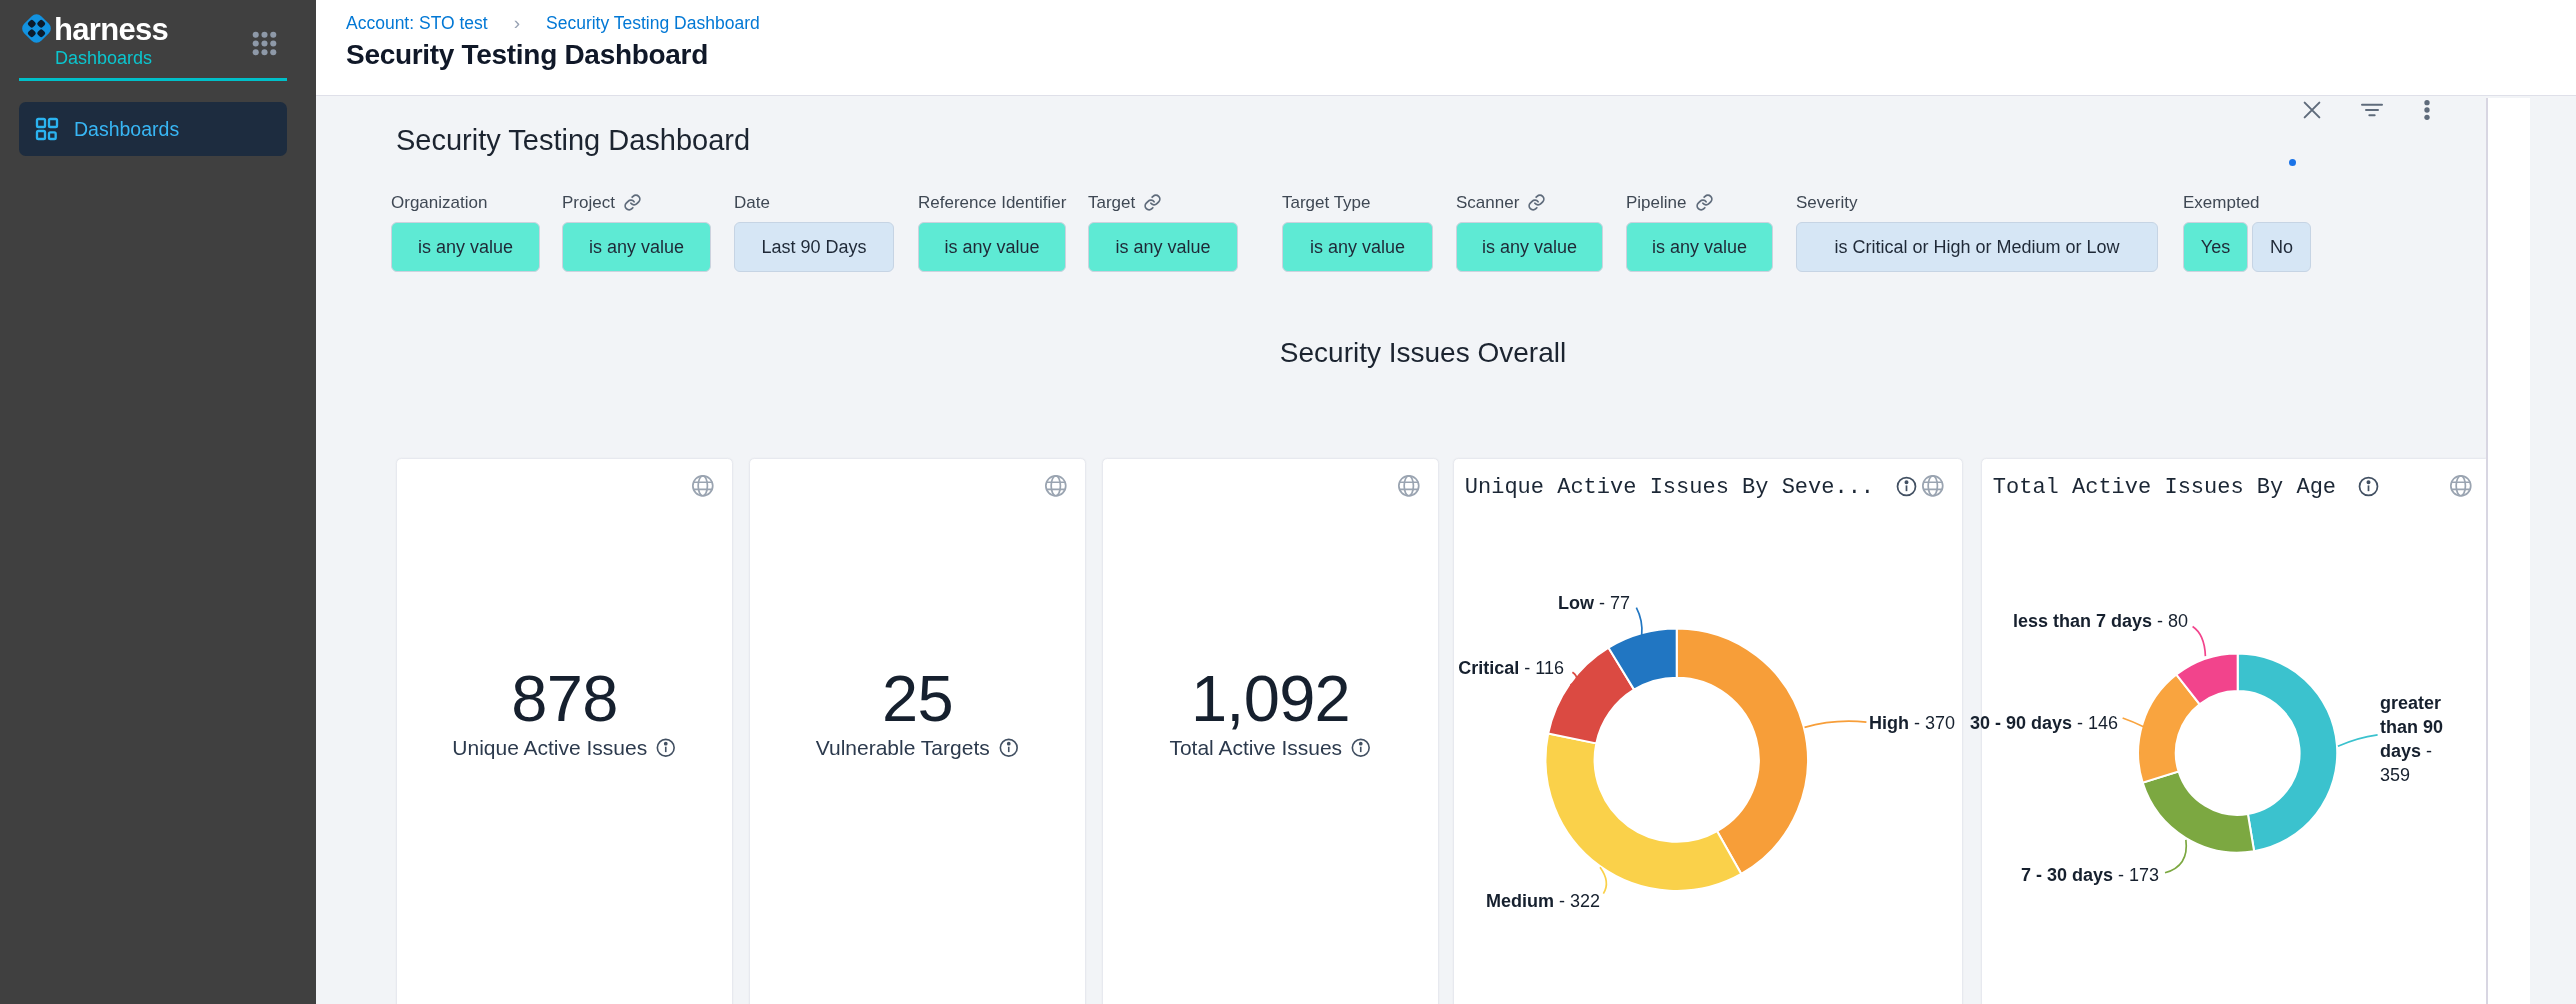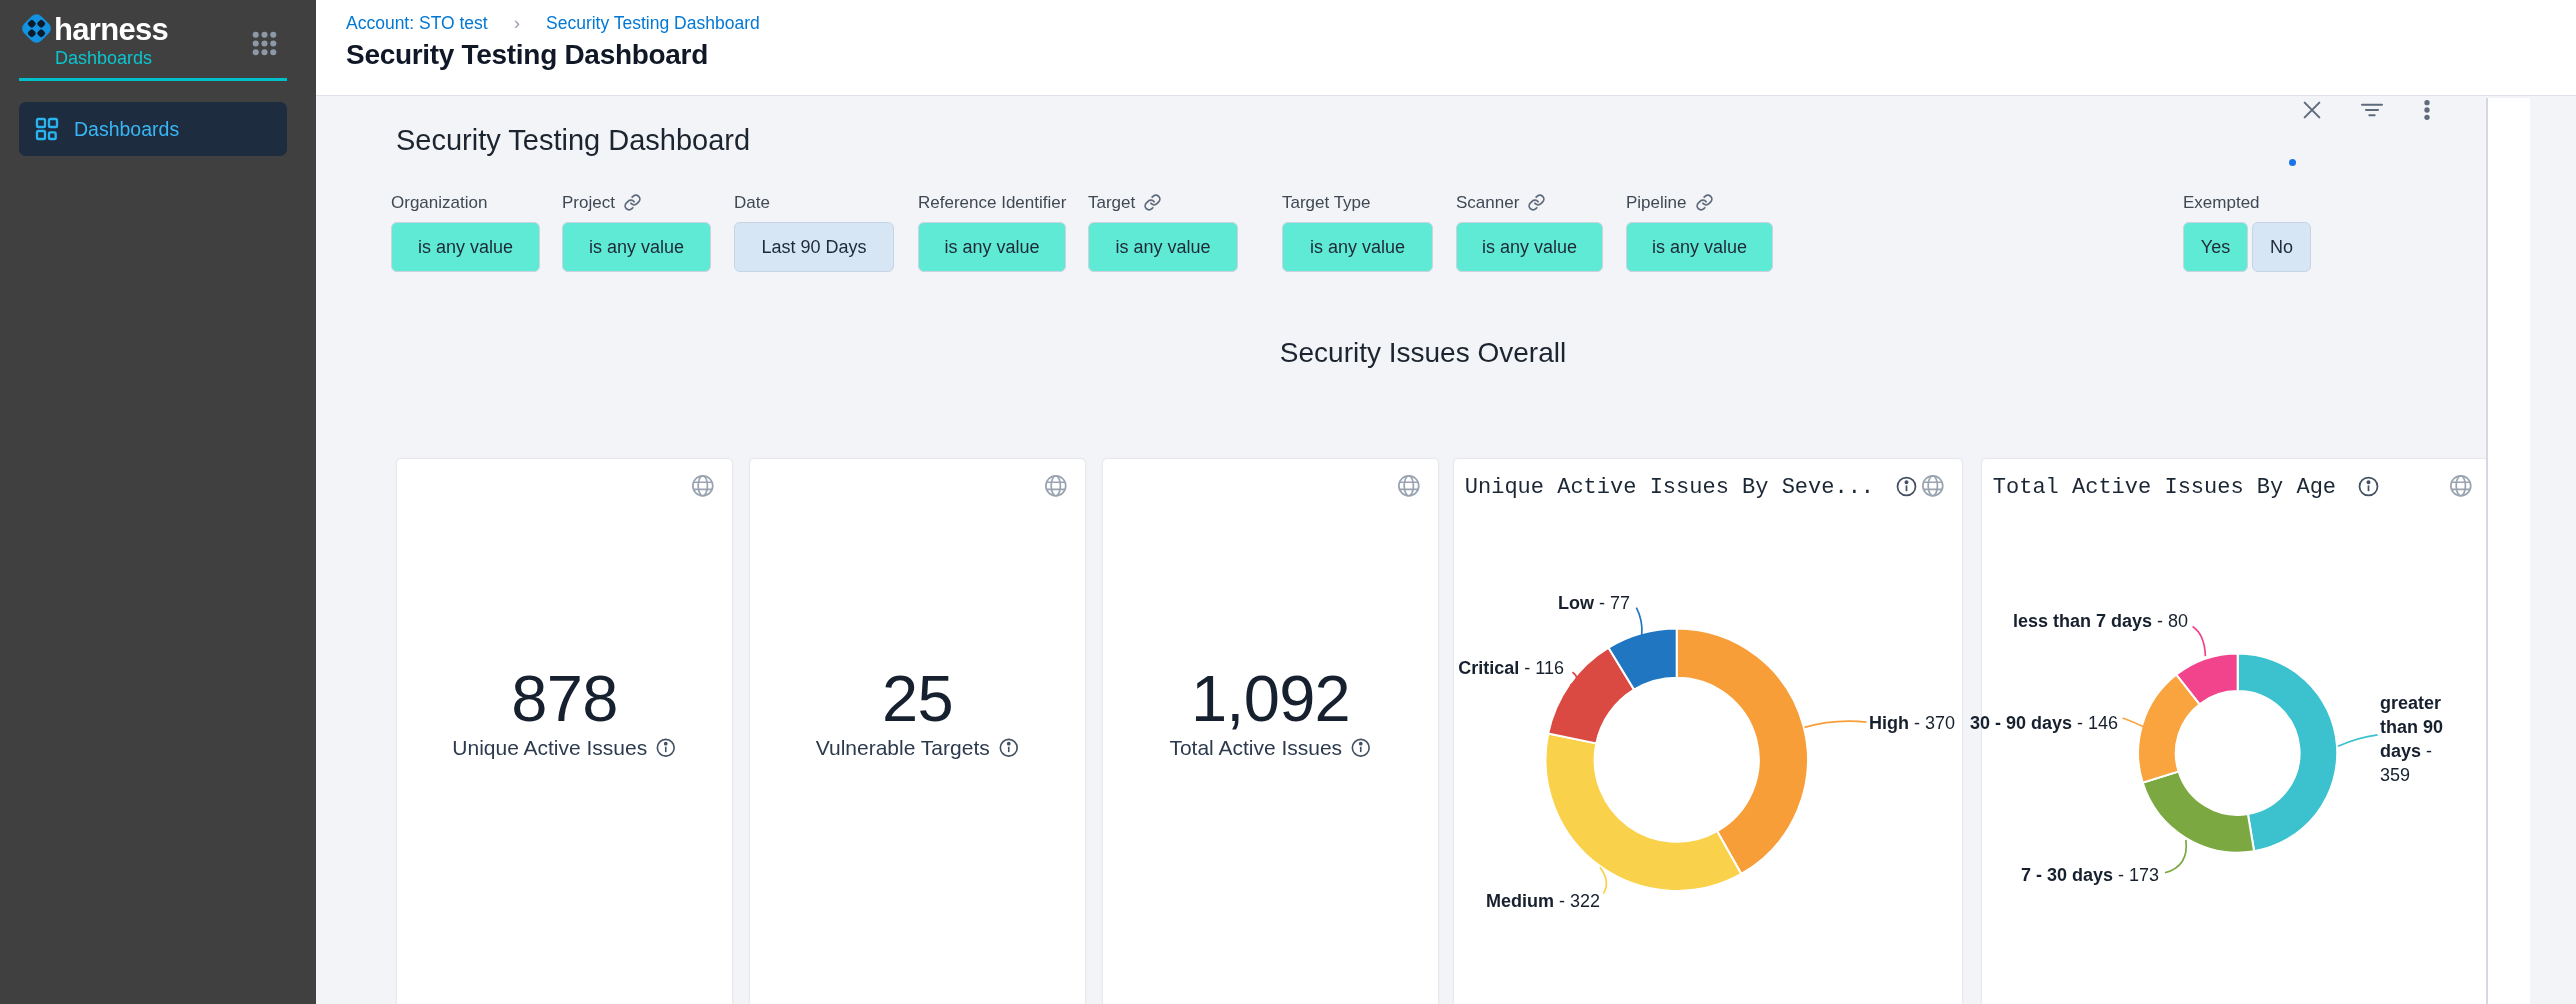--- a/index.html
+++ b/index.html
@@ -205,20 +205,26 @@
           <span>Pipeline</span>
         <svg width="19" height="19" viewBox="0 0 24 24">
             <g fill="none" stroke="#5f6b7b" stroke-width="2.2" stroke-linecap="round">
               <path d="M10 13a5 5 0 0 0 7.54.54l2.3-2.3a5 5 0 0 0-7.07-7.07l-1.2 1.19"></path>
               <path d="M14 11a5 5 0 0 0-7.54-.54l-2.3 2.3a5 5 0 0 0 7.07 7.07l1.19-1.19"></path>
             </g>
           </svg>
       </div>
       <div class="chip" style="width:147px;">is any value</div>
     </div>
+    <div class="filter" style="left:1480px;">
+      <div class="flabel">
+          <span>Severity</span>
+        </div>
+      <div class="chip active" style="width:362px;">is Critical or High or Medium or Low</div>
+    </div>
     <div class="filter" style="left:1867px;">
       <div class="flabel">
           <span>Exempted</span>
         </div>
       <div class="chip-pair">
         <div class="chip" style="width:65px;">Yes</div>
         <div class="chip active" style="width:59px;">No</div>
       </div>
     </div>
 

